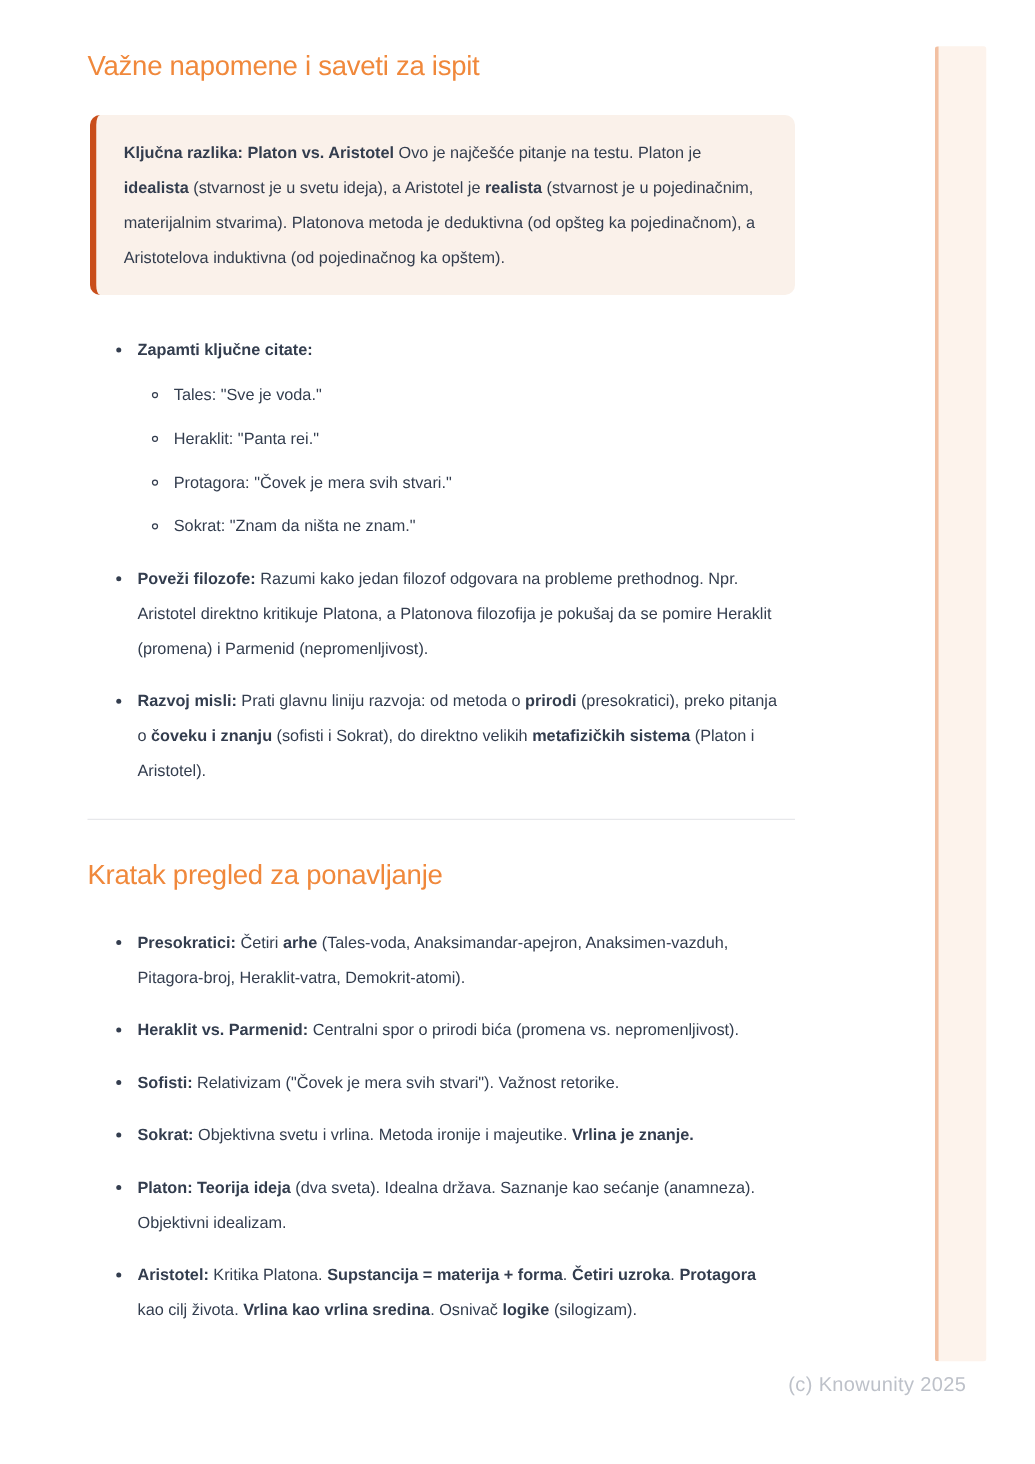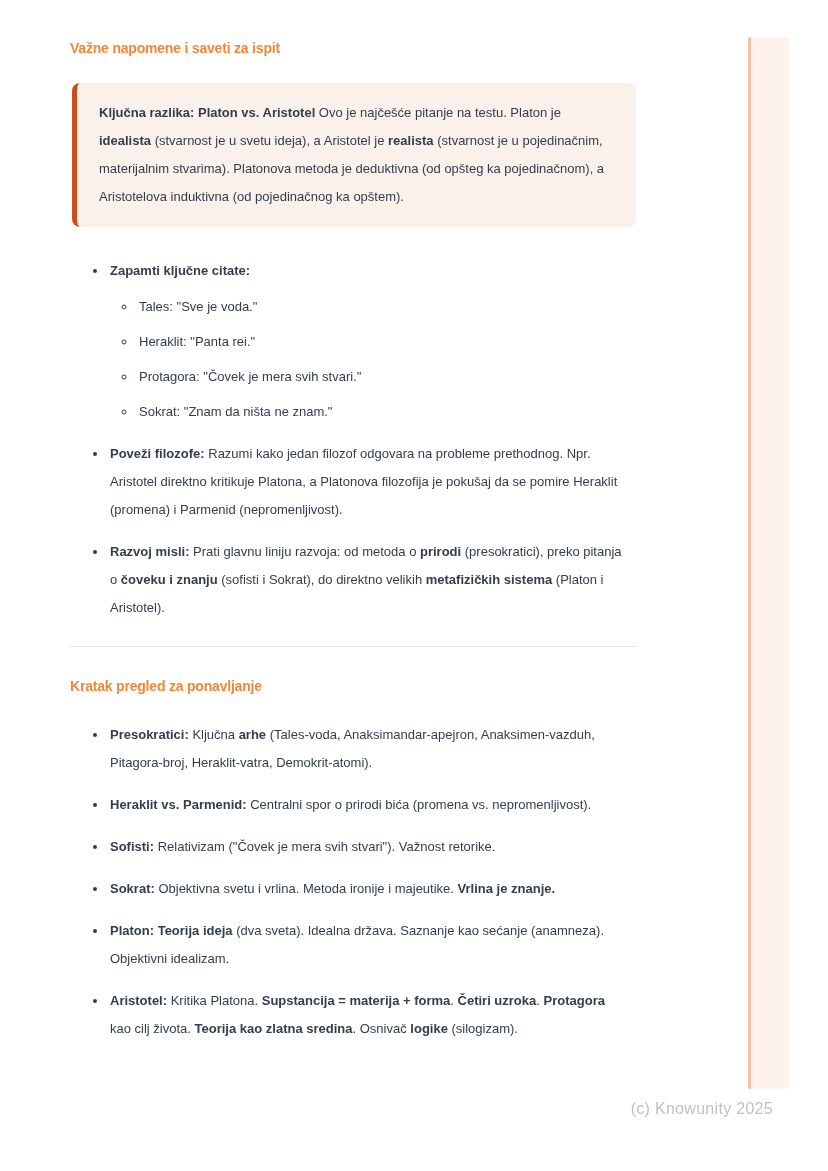--- a/index.html
+++ b/index.html
@@ -35,22 +35,22 @@
     border-left: 3px solid var(--strip_border);
     border-radius: 2px;
   }
   .content {
     position: absolute;
     top: 40px;
     left: 70px;
     width: 566px;
   }
   .sec-title {
-    font-size: 14px;
-    font-weight: 700;
+    font-size: 22px;
+    font-weight: 400;
     letter-spacing: -0.2px;
     color: var(--accent);
     line-height: 1.2;
     margin: 0 0 26px 0;
   }
   .callout {
     background: var(--callout_bg);
     border-left: 5px solid var(--callout_border);
     border-radius: 8px;
     padding: 16px 26px 16px 22px;
@@ -128,36 +128,36 @@
         <span class="li-text"><strong>Razvoj misli:</strong><span> Prati glavnu liniju razvoja: od metoda o </span><strong>prirodi</strong><span> (presokratici), preko pitanja o </span><strong>čoveku i znanju</strong><span> (sofisti i Sokrat), do direktno velikih </span><strong>metafizičkih sistema</strong><span> (Platon i Aristotel).</span></span>
       </li>
     </ul>
 
     <hr class="divider">
 
     <h1 class="sec-title review-title">Kratak pregled za ponavljanje</h1>
 
     <ul class="top-list">
       <li>
-        <span class="li-text"><strong>Presokratici:</strong><span> Ključna </span><strong>arhe</strong><span> (Tales-voda, Anaksimandar-apejron, Anaksimen-vazduh, Pitagora-broj, Heraklit-vatra, Demokrit-atomi).</span></span>
+        <span class="li-text"><strong>Presokratici:</strong><span> Četiri </span><strong>arhe</strong><span> (Tales-voda, Anaksimandar-apejron, Anaksimen-vazduh, Pitagora-broj, Heraklit-vatra, Demokrit-atomi).</span></span>
       </li>
       <li>
         <span class="li-text"><strong>Heraklit vs. Parmenid:</strong><span> Centralni spor o prirodi bića (promena vs. nepromenljivost).</span></span>
       </li>
       <li>
         <span class="li-text"><strong>Sofisti:</strong><span> Relativizam ("Čovek je mera svih stvari"). Važnost retorike.</span></span>
       </li>
       <li>
         <span class="li-text"><strong>Sokrat:</strong><span> Objektivna svetu i vrlina. Metoda ironije i majeutike. </span><strong>Vrlina je znanje.</strong></span>
       </li>
       <li>
         <span class="li-text"><strong>Platon: Teorija ideja</strong><span> (dva sveta). Idealna država. Saznanje kao sećanje (anamneza). Objektivni idealizam.</span></span>
       </li>
       <li>
-        <span class="li-text"><strong>Aristotel:</strong><span> Kritika Platona. </span><strong>Supstancija = materija + forma</strong><span>. </span><strong>Četiri uzroka</strong><span>. </span><strong>Protagora</strong><span> kao cilj života. </span><strong>Teorija kao zlatna sredina</strong><span>. Osnivač </span><strong>logike</strong><span> (silogizam).</span></span>
+        <span class="li-text"><strong>Aristotel:</strong><span> Kritika Platona. </span><strong>Supstancija = materija + forma</strong><span>. </span><strong>Četiri uzroka</strong><span>. </span><strong>Protagora</strong><span> kao cilj života. </span><strong>Vrlina kao vrlina sredina</strong><span>. Osnivač </span><strong>logike</strong><span> (silogizam).</span></span>
       </li>
     </ul>
 
   </div>
 
   <div class="footer">(c) Knowunity 2025</div>
 
 </div>
 
 </body></html>

